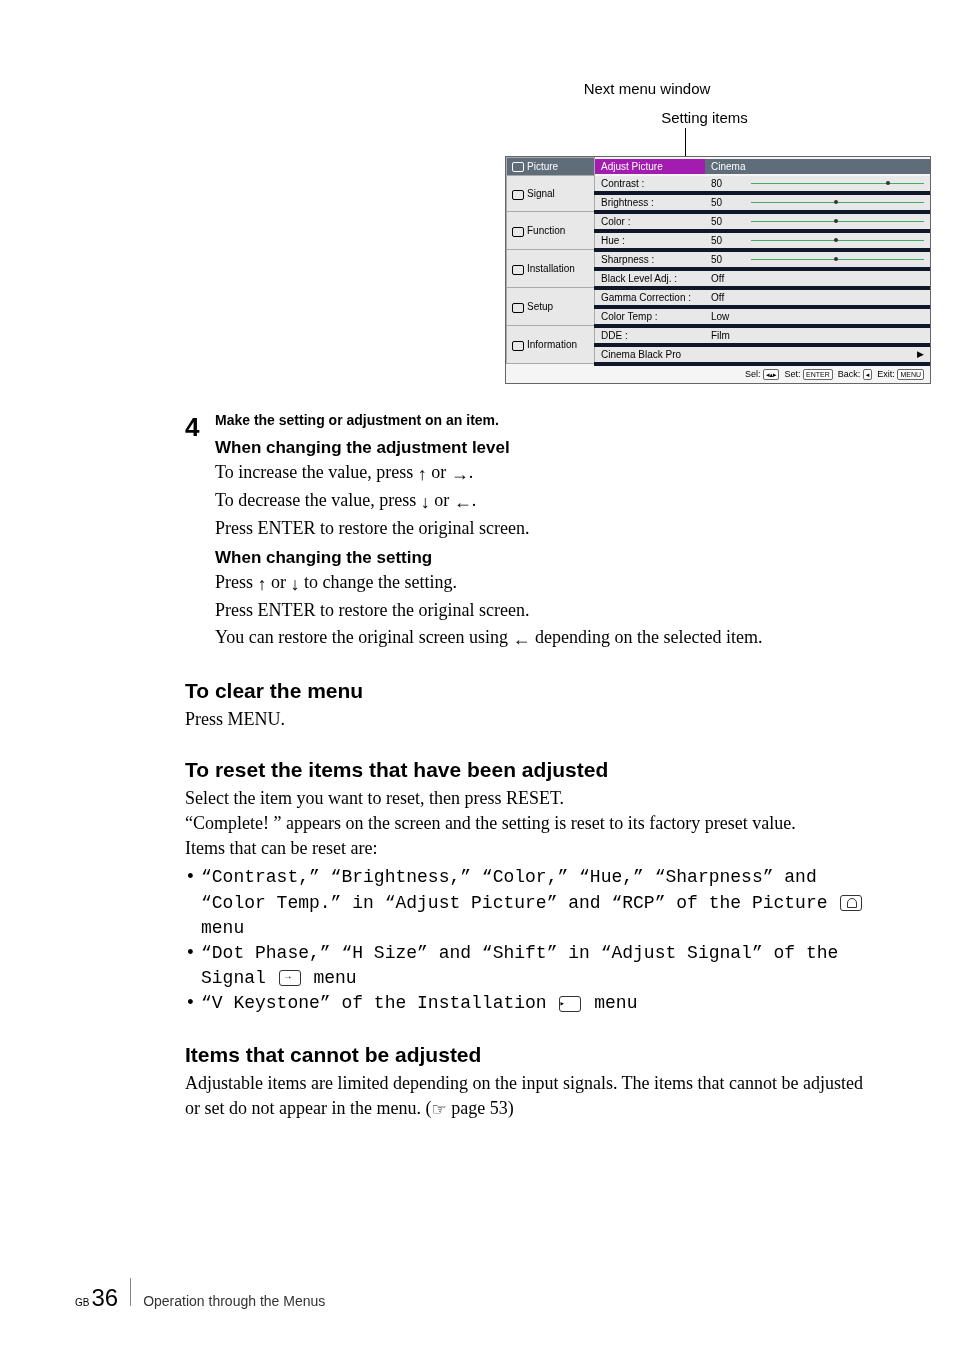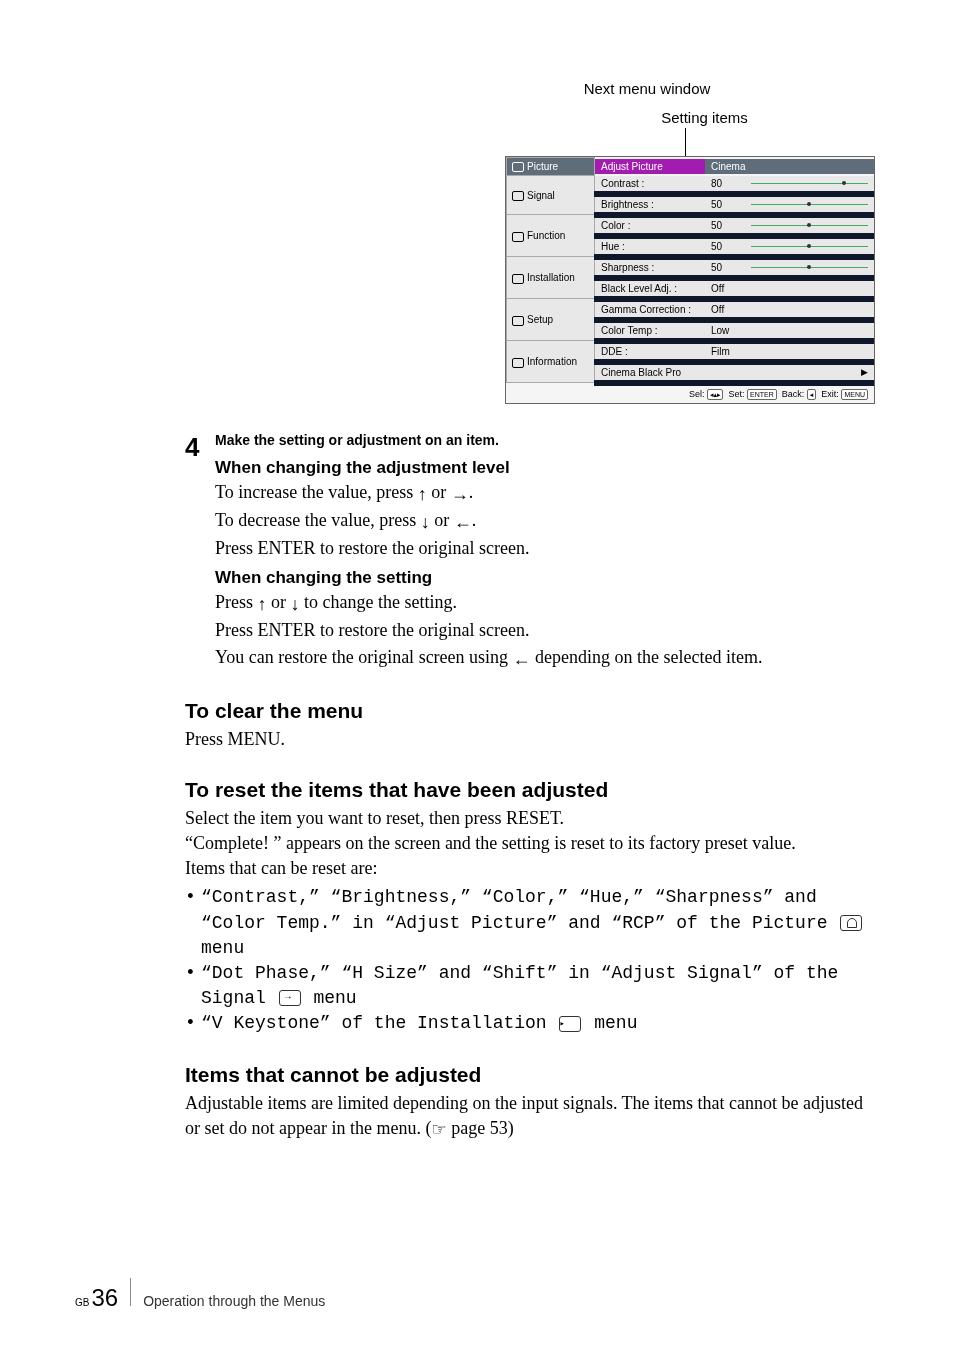--- a/index.html
+++ b/index.html
@@ -29,39 +29,39 @@
       margin-bottom: 2px;
     }
     .tick-line {
       width: 1px;
       height: 28px;
       background: #000;
       margin-left: 500px;
       margin-bottom: 0;
     }
     .menu-window {
-      width: 370px;
+      width: 426px;
       margin-left: 320px;
       font-family: Arial, sans-serif;
       font-size: 10px;
       border: 1px solid #666;
       background: #f5f5f5;
     }
     .menu-window table { border-collapse: collapse; width: 100%; }
     .sidebar-cell {
       width: 88px;
       padding: 3px 5px;
       border: 1px solid #aaa;
       background: #e8e8e8;
       vertical-align: middle;
     }
     .sidebar-cell.active { background: #5f6c7a; color: #fff; }
     .main-cell {
       padding: 2px 6px;
-      border-bottom: 6px solid #0f172a;
+      border-bottom: 4px solid #0f172a;
       background: #e8e8e8;
       margin-left: 8px;
     }
     .main-cell .row-line { display: flex; align-items: center; }
     .setting-label { flex: 0 0 110px; }
     .setting-value { flex: 0 0 40px; }
     .slider {
       flex: 1;
       height: 1px;
       background: #4a6;

